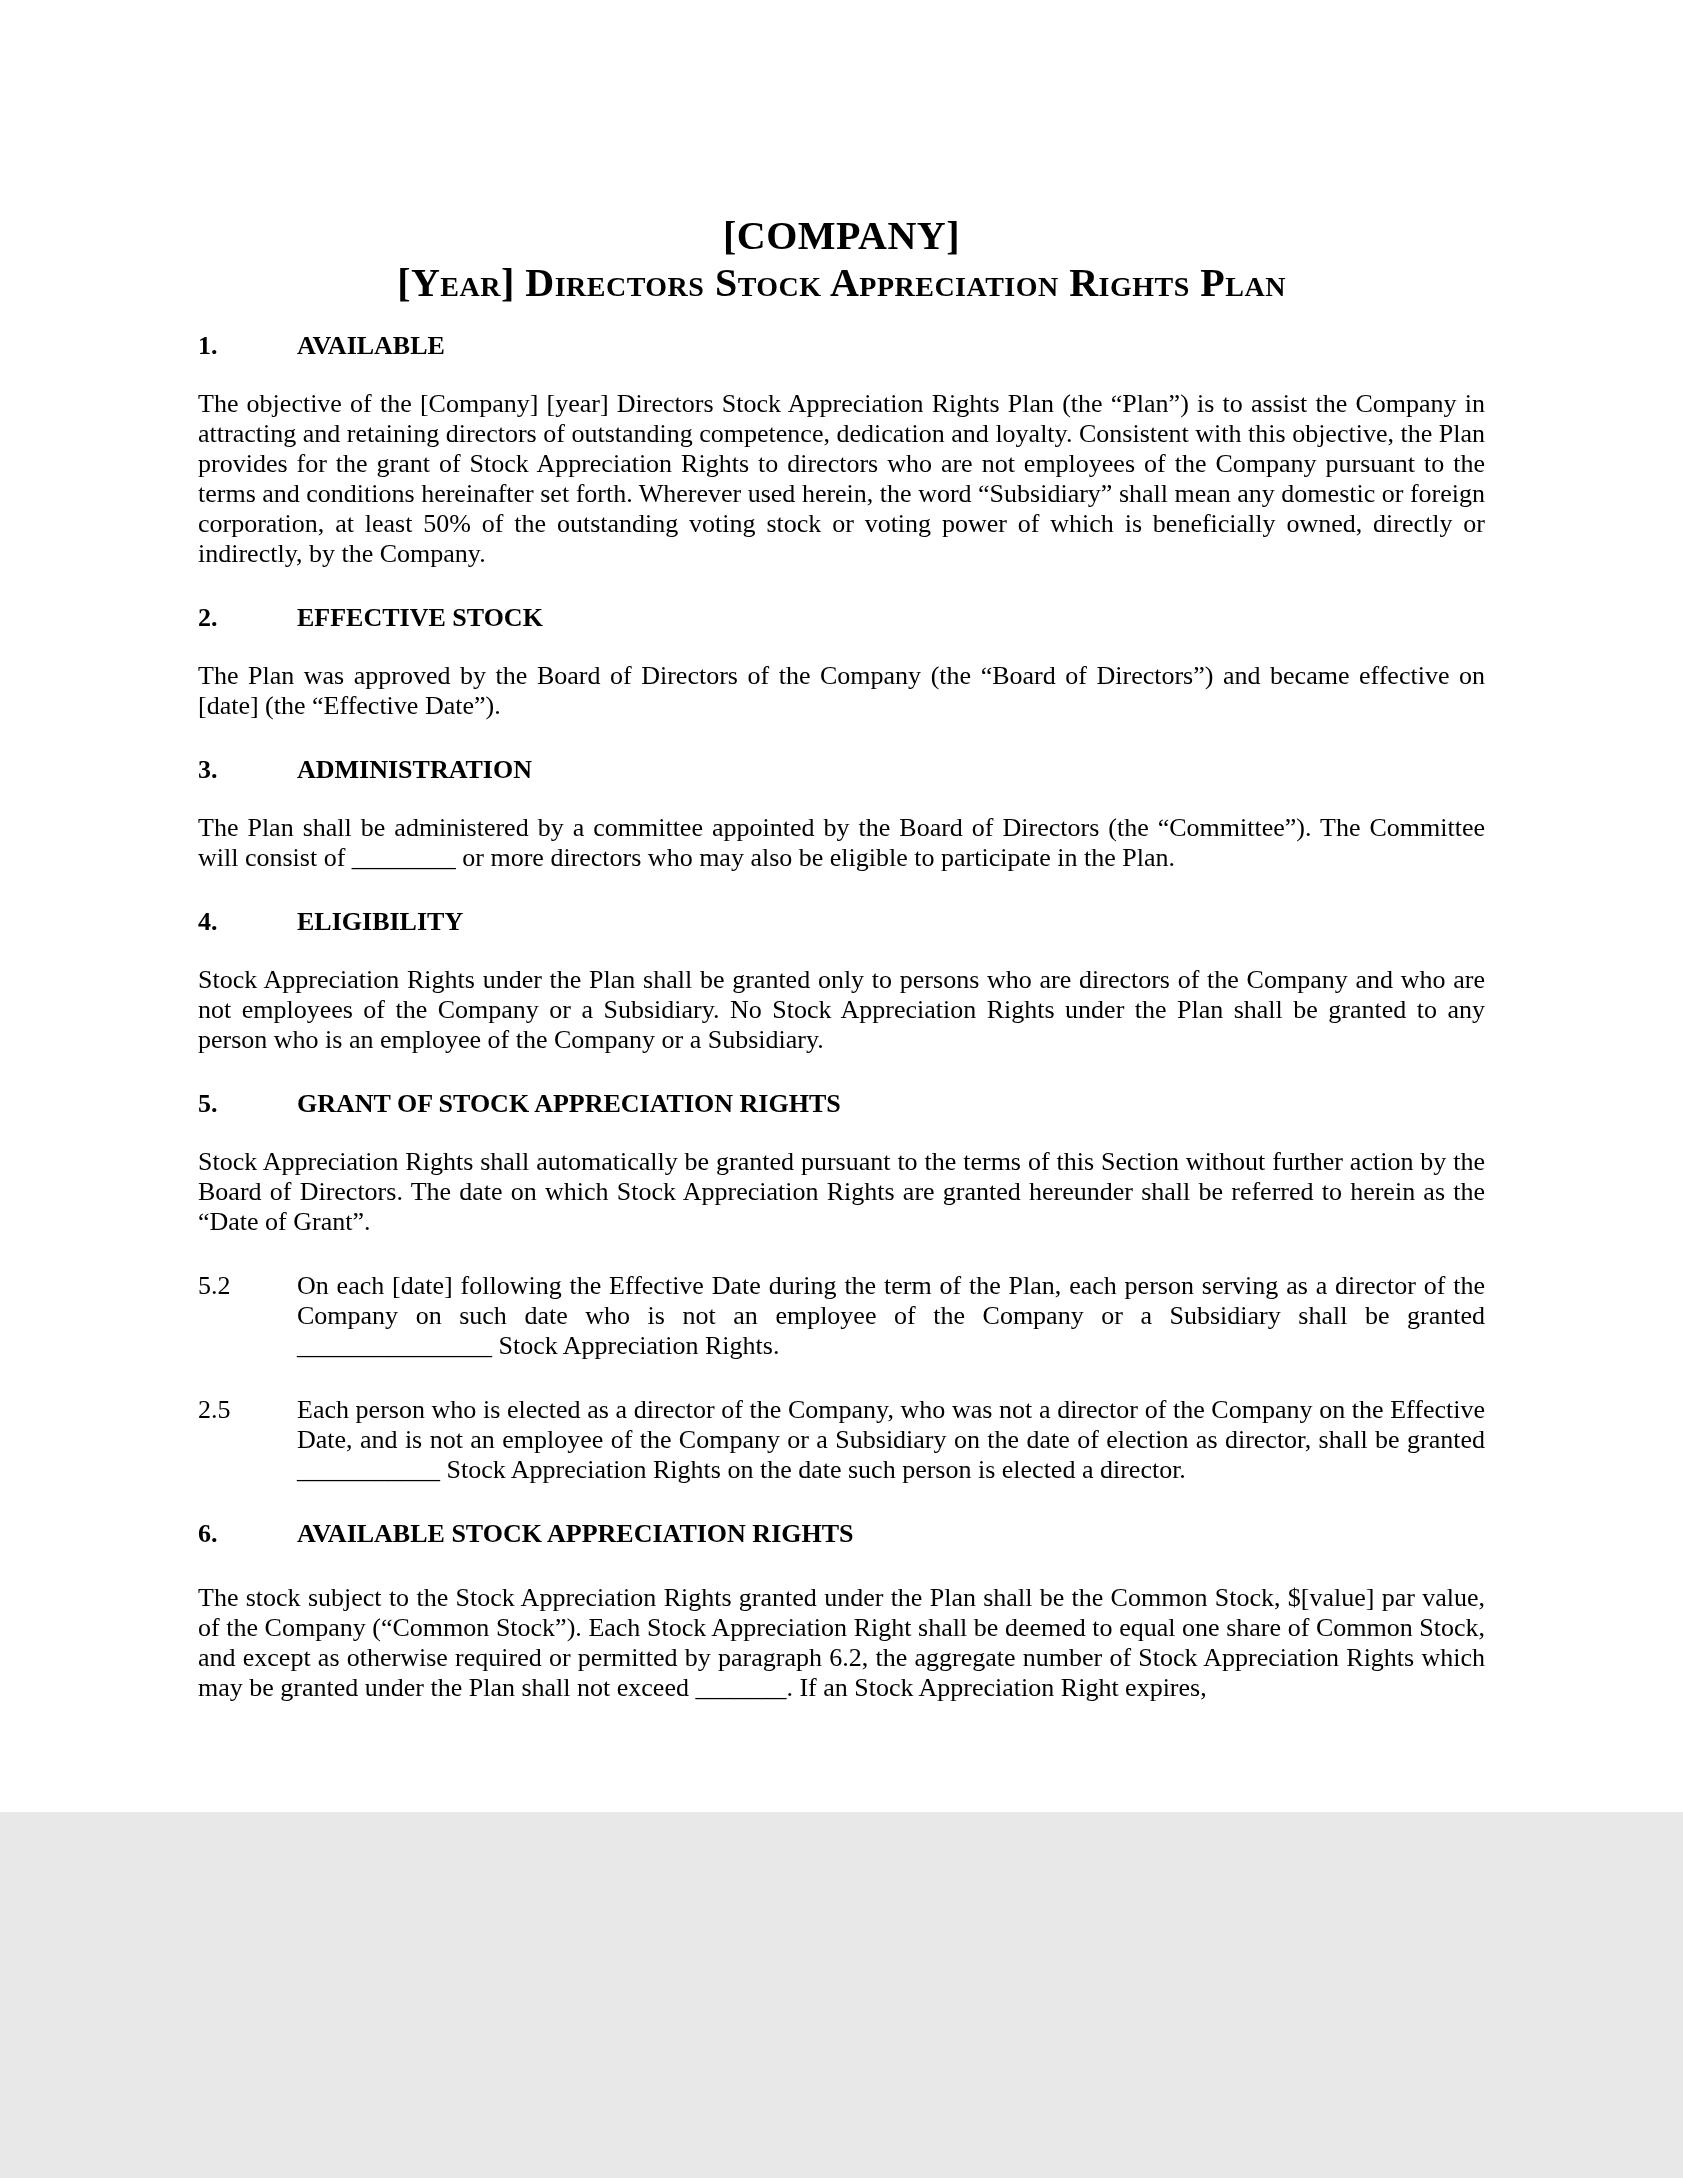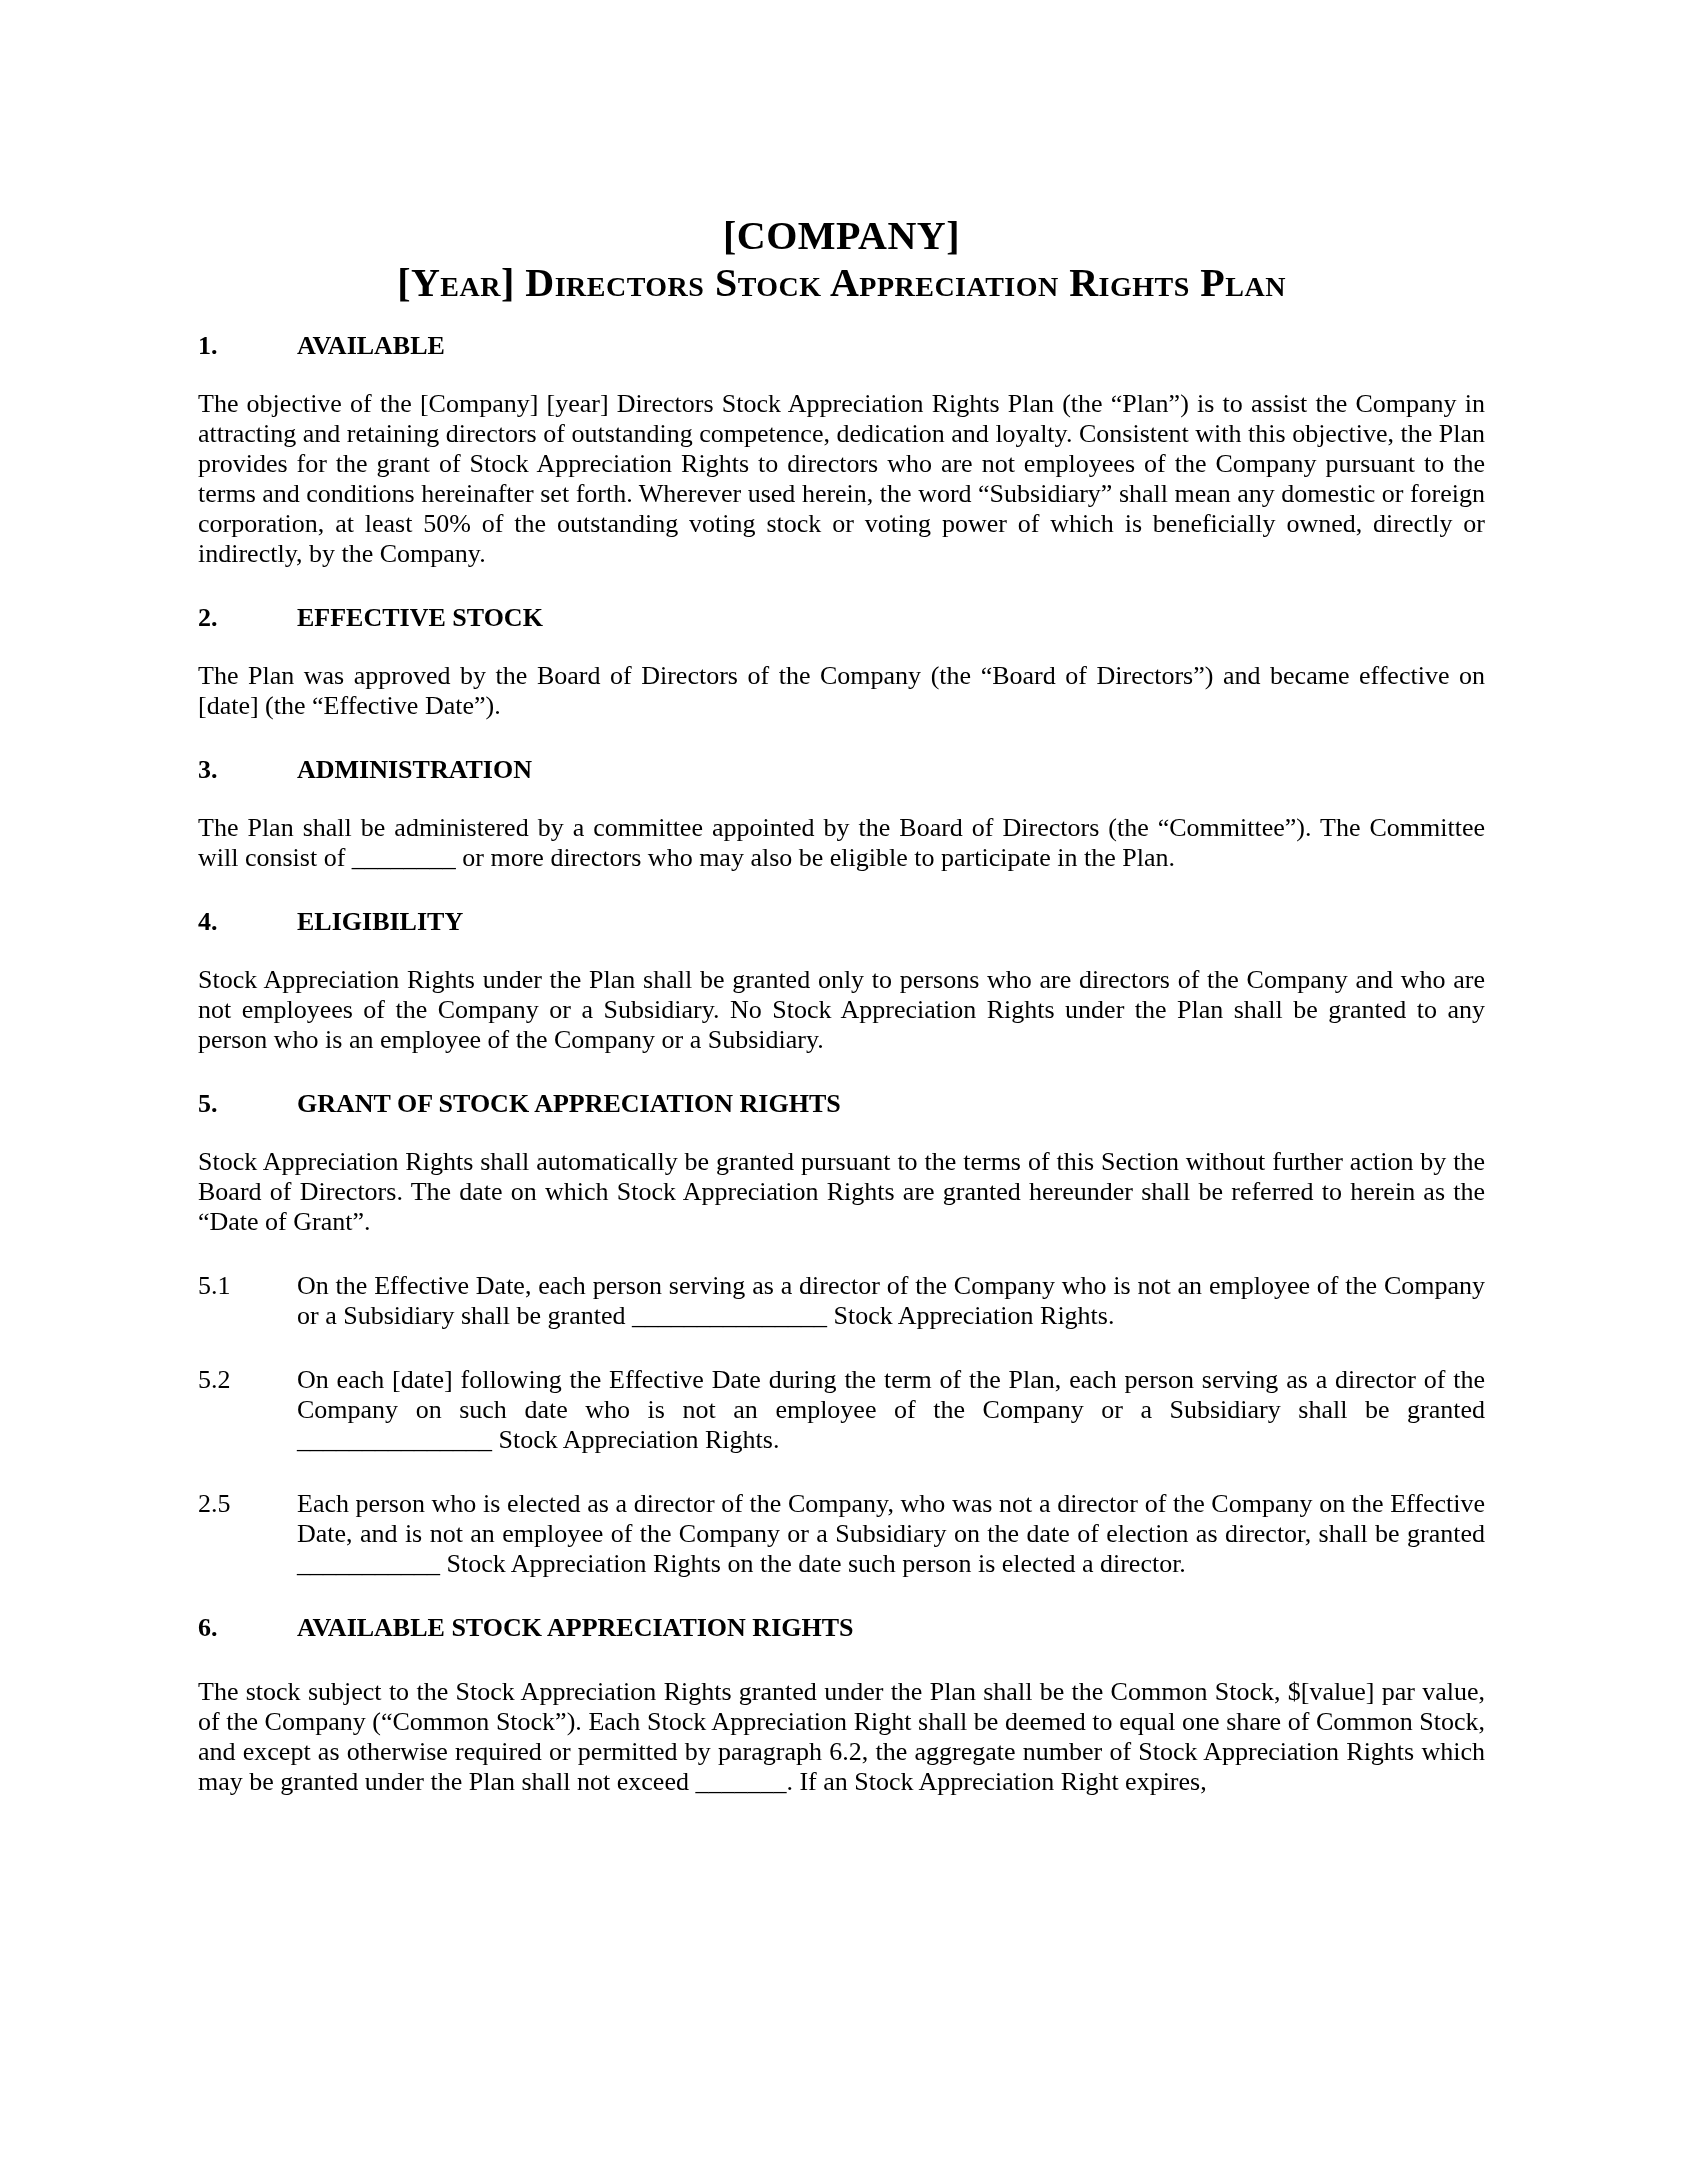--- a/index.html
+++ b/index.html
@@ -3,21 +3,21 @@
 <meta charset="utf-8">
 <style>
   html, body {
     margin: 0;
     padding: 0;
     background: #e8e8e8;
   }
   .page {
     position: relative;
     width: 1683px;
-    height: 2178px;
+    height: 1812px;
     margin: 0 auto;
     background: #ffffff;
     box-sizing: border-box;
     padding: 213px 198px 0 198px;
     font-family: "Liberation Serif", "DejaVu Serif", serif;
     font-size: 26px;
     line-height: 30px;
     color: #000000;
     overflow: hidden;
   }
@@ -95,24 +95,20 @@
     <span class="htext">ELIGIBILITY</span>
   </div>
   <p class="para">Stock Appreciation Rights under the Plan shall be granted only to persons who are directors of the Company and who are not employees of the Company or a Subsidiary. No Stock Appreciation Rights under the Plan shall be granted to any person who is an employee of the Company or a Subsidiary.</p>
 
   <div class="hrow sp">
     <span class="num">5.</span>
     <span class="htext">GRANT OF STOCK APPRECIATION RIGHTS</span>
   </div>
   <p class="para">Stock Appreciation Rights shall automatically be granted pursuant to the terms of this Section without further action by the Board of Directors. The date on which Stock Appreciation Rights are granted hereunder shall be referred to herein as the “Date of Grant”.</p>
 
-  <div class="sub">
-    <span class="num">5.1</span>
-    <div class="sub-text">On the Effective Date, each person serving as a director of the Company who is not an employee of the Company or a Subsidiary shall be granted _______________ Stock Appreciation Rights.</div>
-  </div>
 
   <div class="sub">
     <span class="num">5.2</span>
     <div class="sub-text">On each [date] following the Effective Date during the term of the Plan, each person serving as a director of the Company on such date who is not an employee of the Company or a Subsidiary shall be granted _______________ Stock Appreciation Rights.</div>
   </div>
 
   <div class="sub">
     <span class="num">2.5</span>
     <div class="sub-text">Each person who is elected as a director of the Company, who was not a director of the Company on the Effective Date, and is not an employee of the Company or a Subsidiary on the date of election as director, shall be granted ___________ Stock Appreciation Rights on the date such person is elected a director.</div>
   </div>

